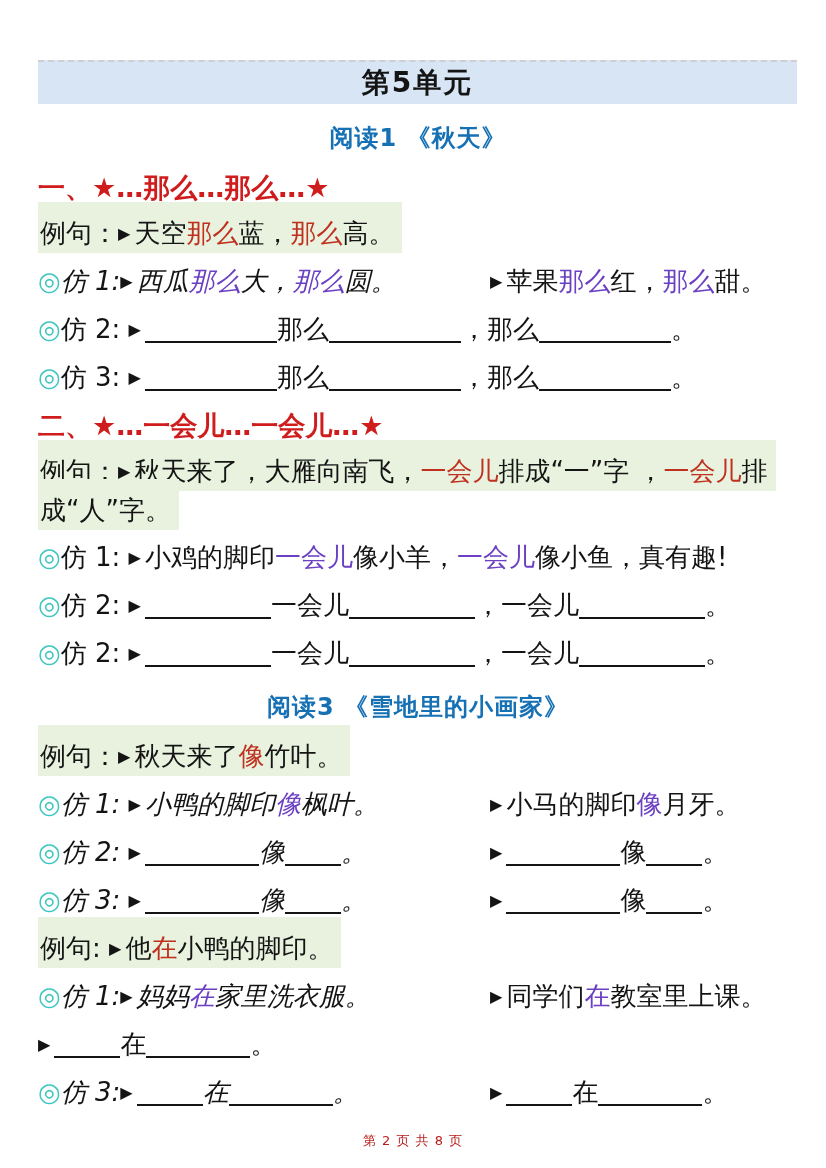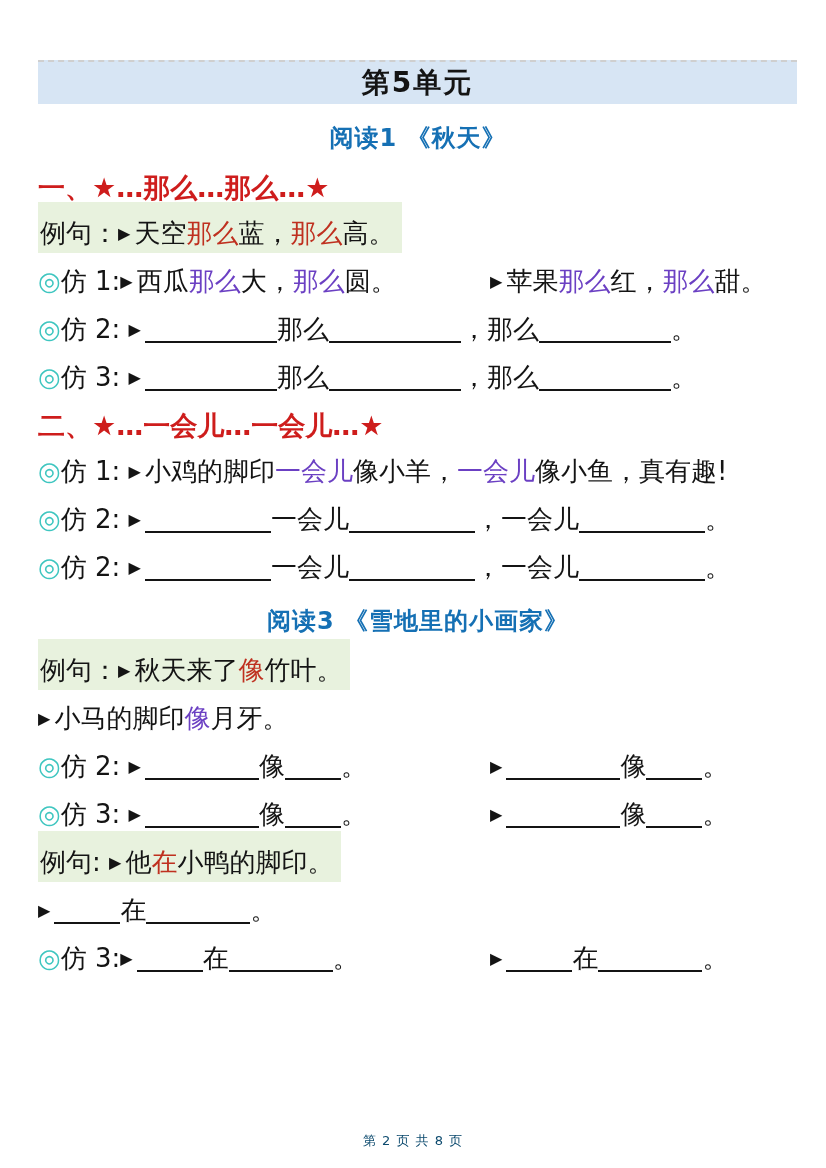--- a/index.html
+++ b/index.html
@@ -26,41 +26,41 @@
     line-height:42px;margin:13px 0 5px;
     letter-spacing:1px;
   }
   .sec-heading{
     color:var(--sec-red,#ce1d1c);
     font-size:27px;font-weight:bold;
     line-height:34px;margin:12px 0 6px;
   }
   .line{font-size:26px;line-height:38px;margin:9px 0;}
   .two-col{display:flex;}
-  .col-left{flex:0 0 452px;}
+  .col-left{flex:0 0 452px;font-style:italic;}
   .col-right{flex:1;}
   .hl{
     background:var(--hl-green,#e8f2de);
     padding:16px 8px 5px 2px;
     box-decoration-break:clone;
     -webkit-box-decoration-break:clone;
   }
   .seg-k{color:var(--ink,#141414);}
   .seg-r{color:var(--em-red,#bf301f);}
   .seg-p{color:var(--em-purple,#6b40c3);}
   .ring{color:var(--teal,#3fc6c0);}
   .mk{font-size:0.62em;vertical-align:3px;padding-right:4px;}
   .blank{
     display:inline-block;height:3px;
     border-bottom:2px solid var(--ink,#141414);
     vertical-align:-5px;
   }
   .footer{
     position:absolute;left:0;right:0;bottom:18px;
-    text-align:center;font-size:13px;color:#0c4a6e;
+    text-align:center;font-size:13px;color:#b91c1c;
     letter-spacing:1px;
   }
 </style>
 </head>
 <body>
 
 <div class="page">
   <div class="unit-header">
     <span>第5单元</span>
   </div>
@@ -68,38 +68,44 @@
       <div class="title">阅读1 《秋天》</div>
       <div class="sec-heading">一、★…那么…那么…★</div>
       <div class="line"><span class="col-single"><span class="hl"><span class="seg-k">例句：</span><span class="mk">▶</span><span class="seg-k">天空</span><span class="seg-r">那么</span><span class="seg-k">蓝，</span><span class="seg-r">那么</span><span class="seg-k">高。</span></span></span></div>
       <div class="line two-col">
         <div class="col-left"><span class="ring">◎</span><span class="seg-k">仿 1:</span><span class="mk">▶</span><span class="seg-k">西瓜</span><span class="seg-p">那么</span><span class="seg-k">大，</span><span class="seg-p">那么</span><span class="seg-k">圆。</span></div>
         <div class="col-right"><span class="mk">▶</span><span class="seg-k">苹果</span><span class="seg-p">那么</span><span class="seg-k">红，</span><span class="seg-p">那么</span><span class="seg-k">甜。</span></div>
       </div>
       <div class="line"><span class="col-single"><span class="ring">◎</span><span class="seg-k">仿 2: </span><span class="mk">▶</span><span class="blank" style="width: 132px;"></span><span class="seg-k">那么</span><span class="blank" style="width: 132px;"></span><span class="seg-k">，</span><span class="seg-k">那么</span><span class="blank" style="width: 132px;"></span><span class="seg-k">。</span></span></div>
       <div class="line"><span class="col-single"><span class="ring">◎</span><span class="seg-k">仿 3: </span><span class="mk">▶</span><span class="blank" style="width: 132px;"></span><span class="seg-k">那么</span><span class="blank" style="width: 132px;"></span><span class="seg-k">，</span><span class="seg-k">那么</span><span class="blank" style="width: 132px;"></span><span class="seg-k">。</span></span></div>
       <div class="sec-heading">二、★…一会儿…一会儿…★</div>
+      <div class="line"><span class="col-single"><span class="hl"><span class="seg-k">例句：</span><span class="mk">▶</span><span class="seg-k">秋天来了，大雁向南飞，</span><span class="seg-r">一会儿</span><span class="seg-k">排成“一”字 ，</span><span class="seg-r">一会儿</span><span class="seg-k">排成“人”字。</span></span></span></div>
       <div class="line"><span class="col-single"><span class="ring">◎</span><span class="seg-k">仿 1: </span><span class="mk">▶</span><span class="seg-k">小鸡的脚印</span><span class="seg-p">一会儿</span><span class="seg-k">像小羊，</span><span class="seg-p">一会儿</span><span class="seg-k">像小鱼，真有趣!</span></span></div>
       <div class="line"><span class="col-single"><span class="ring">◎</span><span class="seg-k">仿 2: </span><span class="mk">▶</span><span class="blank" style="width: 126px;"></span><span class="seg-k">一会儿</span><span class="blank" style="width: 126px;"></span><span class="seg-k">，一会儿</span><span class="blank" style="width: 126px;"></span><span class="seg-k">。</span></span></div>
       <div class="line"><span class="col-single"><span class="ring">◎</span><span class="seg-k">仿 2: </span><span class="mk">▶</span><span class="blank" style="width: 126px;"></span><span class="seg-k">一会儿</span><span class="blank" style="width: 126px;"></span><span class="seg-k">，一会儿</span><span class="blank" style="width: 126px;"></span><span class="seg-k">。</span></span></div>
       <div class="title">阅读3 《雪地里的小画家》</div>
       <div class="line"><span class="col-single"><span class="hl"><span class="seg-k">例句：</span><span class="mk">▶</span><span class="seg-k">秋天来了</span><span class="seg-r">像</span><span class="seg-k">竹叶。</span></span></span></div>
       <div class="line two-col">
+        <div class="col-left"><span class="ring">◎</span><span class="seg-k">仿 1: </span><span class="mk">▶</span><span class="seg-k">小鸭的脚印</span><span class="seg-p">像</span><span class="seg-k">枫叶。</span></div>
         <div class="col-right"><span class="mk">▶</span><span class="seg-k">小马的脚印</span><span class="seg-p">像</span><span class="seg-k">月牙。</span></div>
       </div>
       <div class="line two-col">
         <div class="col-left"><span class="ring">◎</span><span class="seg-k">仿 2: </span><span class="mk">▶</span><span class="blank" style="width: 114px;"></span><span class="seg-k">像</span><span class="blank" style="width: 56px;"></span><span class="seg-k">。</span></div>
         <div class="col-right"><span class="mk">▶</span><span class="blank" style="width: 114px;"></span><span class="seg-k">像</span><span class="blank" style="width: 56px;"></span><span class="seg-k">。</span></div>
       </div>
       <div class="line two-col">
         <div class="col-left"><span class="ring">◎</span><span class="seg-k">仿 3: </span><span class="mk">▶</span><span class="blank" style="width: 114px;"></span><span class="seg-k">像</span><span class="blank" style="width: 56px;"></span><span class="seg-k">。</span></div>
         <div class="col-right"><span class="mk">▶</span><span class="blank" style="width: 114px;"></span><span class="seg-k">像</span><span class="blank" style="width: 56px;"></span><span class="seg-k">。</span></div>
       </div>
       <div class="line"><span class="col-single"><span class="hl"><span class="seg-k">例句: </span><span class="mk">▶</span><span class="seg-k">他</span><span class="seg-r">在</span><span class="seg-k">小鸭的脚印。</span></span></span></div>
       <div class="line two-col">
+        <div class="col-left"><span class="ring">◎</span><span class="seg-k">仿 1:</span><span class="mk">▶</span><span class="seg-k">妈妈</span><span class="seg-p">在</span><span class="seg-k">家里洗衣服。</span></div>
+        <div class="col-right"><span class="mk">▶</span><span class="seg-k">同学们</span><span class="seg-p">在</span><span class="seg-k">教室里上课。</span></div>
+      </div>
+      <div class="line two-col">
         <div class="col-right"><span class="mk">▶</span><span class="blank" style="width: 66px;"></span><span class="seg-k">在</span><span class="blank" style="width: 104px;"></span><span class="seg-k">。</span></div>
       </div>
       <div class="line two-col">
         <div class="col-left"><span class="ring">◎</span><span class="seg-k">仿 3:</span><span class="mk">▶</span><span class="blank" style="width: 66px;"></span><span class="seg-k">在</span><span class="blank" style="width: 104px;"></span><span class="seg-k">。</span></div>
         <div class="col-right"><span class="mk">▶</span><span class="blank" style="width: 66px;"></span><span class="seg-k">在</span><span class="blank" style="width: 104px;"></span><span class="seg-k">。</span></div>
       </div>
     </div>
   <div class="footer">第 2 页 共 8 页</div>
 </div>
 

